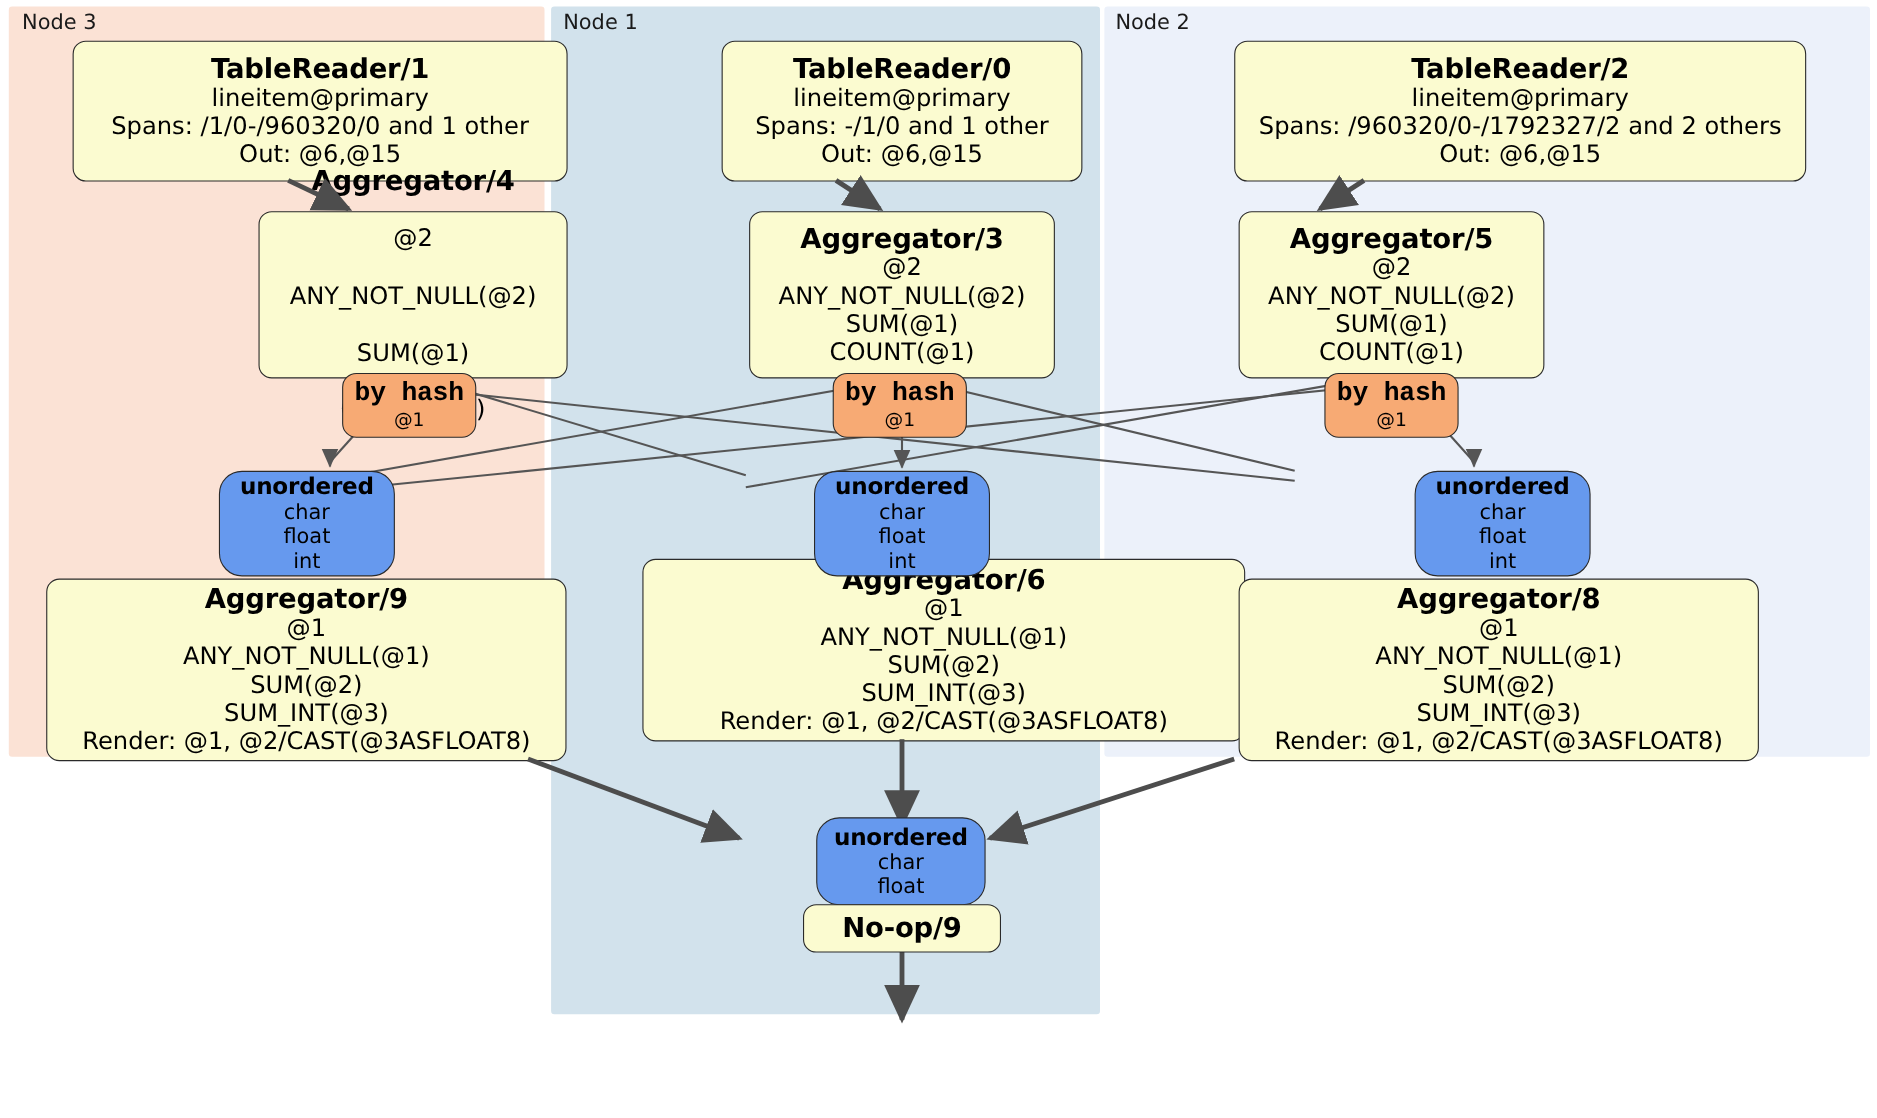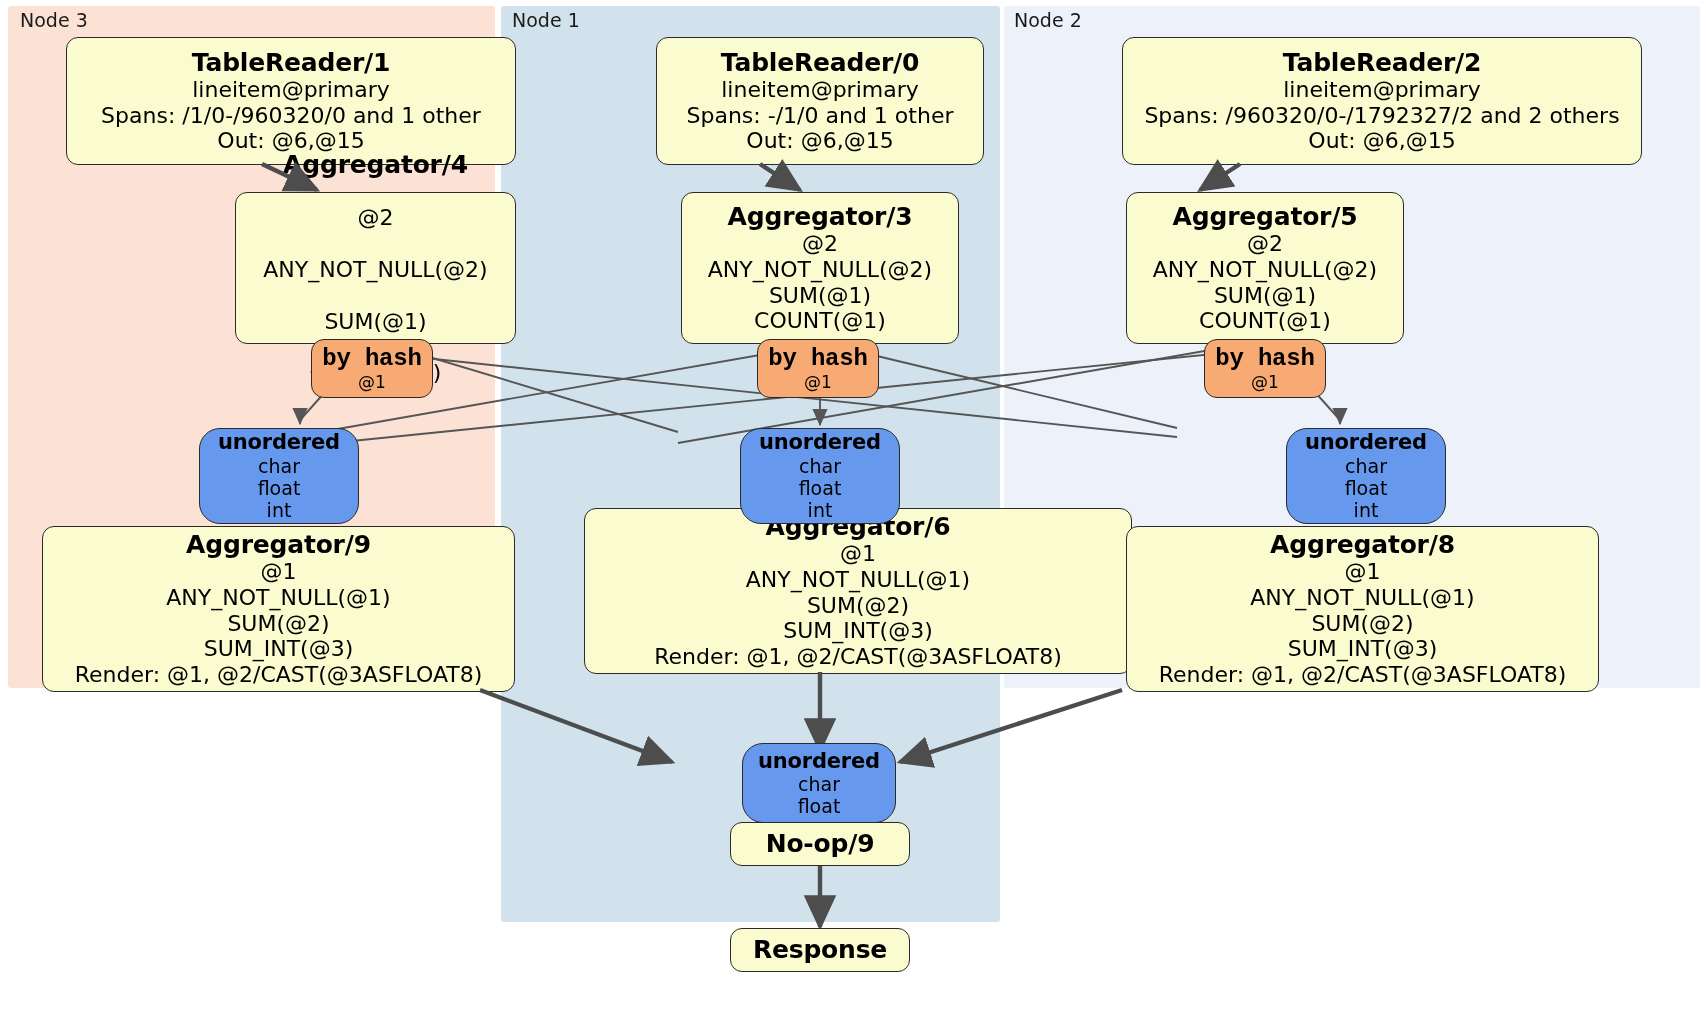--- a/index.html
+++ b/index.html
@@ -222,23 +222,20 @@
   <div class="node synch" style="left:742px; top:743px; width:154px; height:80px;">
     <div class="ttl">unordered</div>
     <div class="ln">char</div>
     <div class="ln">float</div>
   </div>
 
   <div class="node proc small-box" style="left:730px; top:822px; width:180px; height:44px; z-index:7;">
     <div class="ttl">No-op/9</div>
   </div>
 
-  <div class="node proc small-box" style="left:730px; top:928px; width:180px; height:44px; z-index:7;">
-    <div class="ttl">Response</div>
-  </div>
 
   <div class="node proc" style="left:1122px; top:37px; width:520px; height:128px;">
     <div class="ttl">TableReader/2</div>
     <div class="ln">lineitem@primary</div>
     <div class="ln">Spans: /960320/0-/1792327/2 and 2 others</div>
     <div class="ln">Out: @6,@15</div>
   </div>
 
   <div class="node proc" style="left:1126px; top:192px; width:278px; height:152px;">
     <div class="ttl">Aggregator/5</div>

